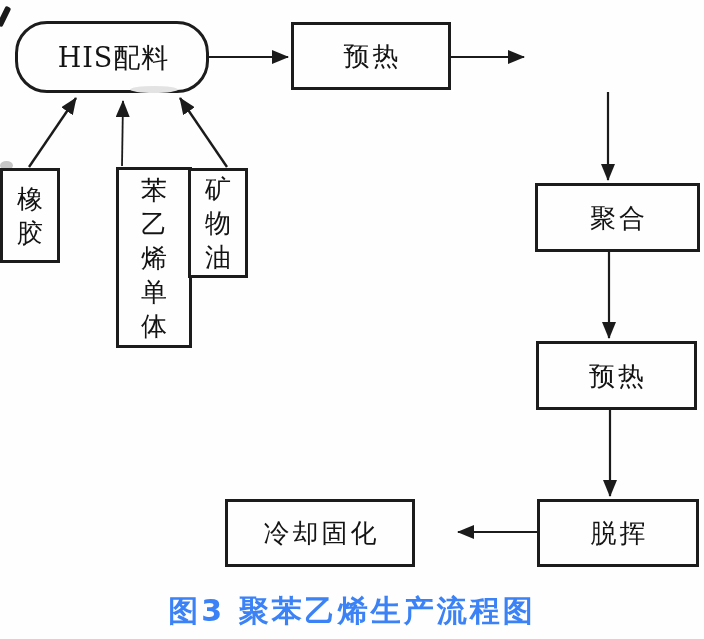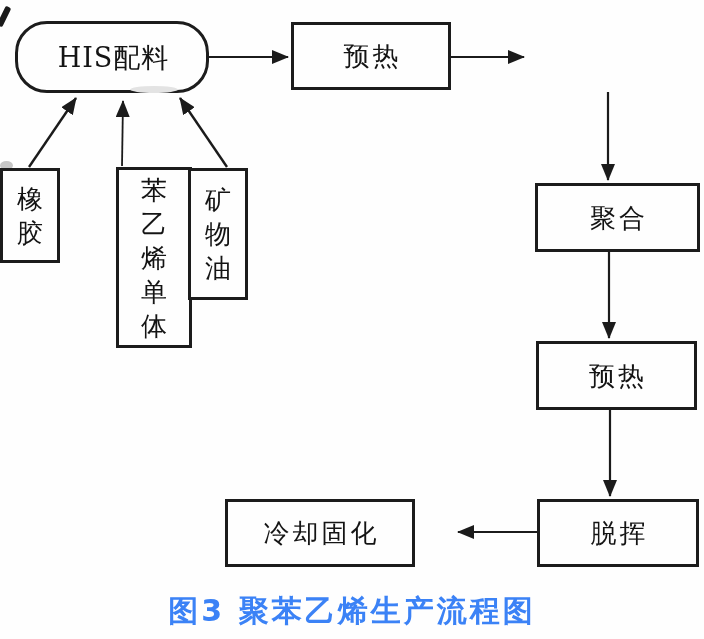--- a/index.html
+++ b/index.html
@@ -131,21 +131,21 @@
 
 
   <div class="node" style="left:0px; top:168px; width:60px; height:95px;">
     <span class="v-label">橡胶</span>
   </div>
 
   <div class="node" style="left:75px; top:167px; width:76px; height:181px;margin-left:41px;">
     <span class="v-label">苯乙烯单体</span>
   </div>
 
-  <div class="node" style="left:188px; top:168px; width:60px; height:132px;">
+  <div class="node" style="left:188px; top:168px; width:60px; height:110px;">
     <span class="v-label">矿物油</span>
   </div>
 
   <div class="node" style="left:535px; top:183px; width:165px; height:69px;">
     <span class="h-label">聚合</span>
   </div>
 
   <div class="node" style="left:536px; top:341px; width:161px; height:69px;">
     <span class="h-label">预热</span>
   </div>

